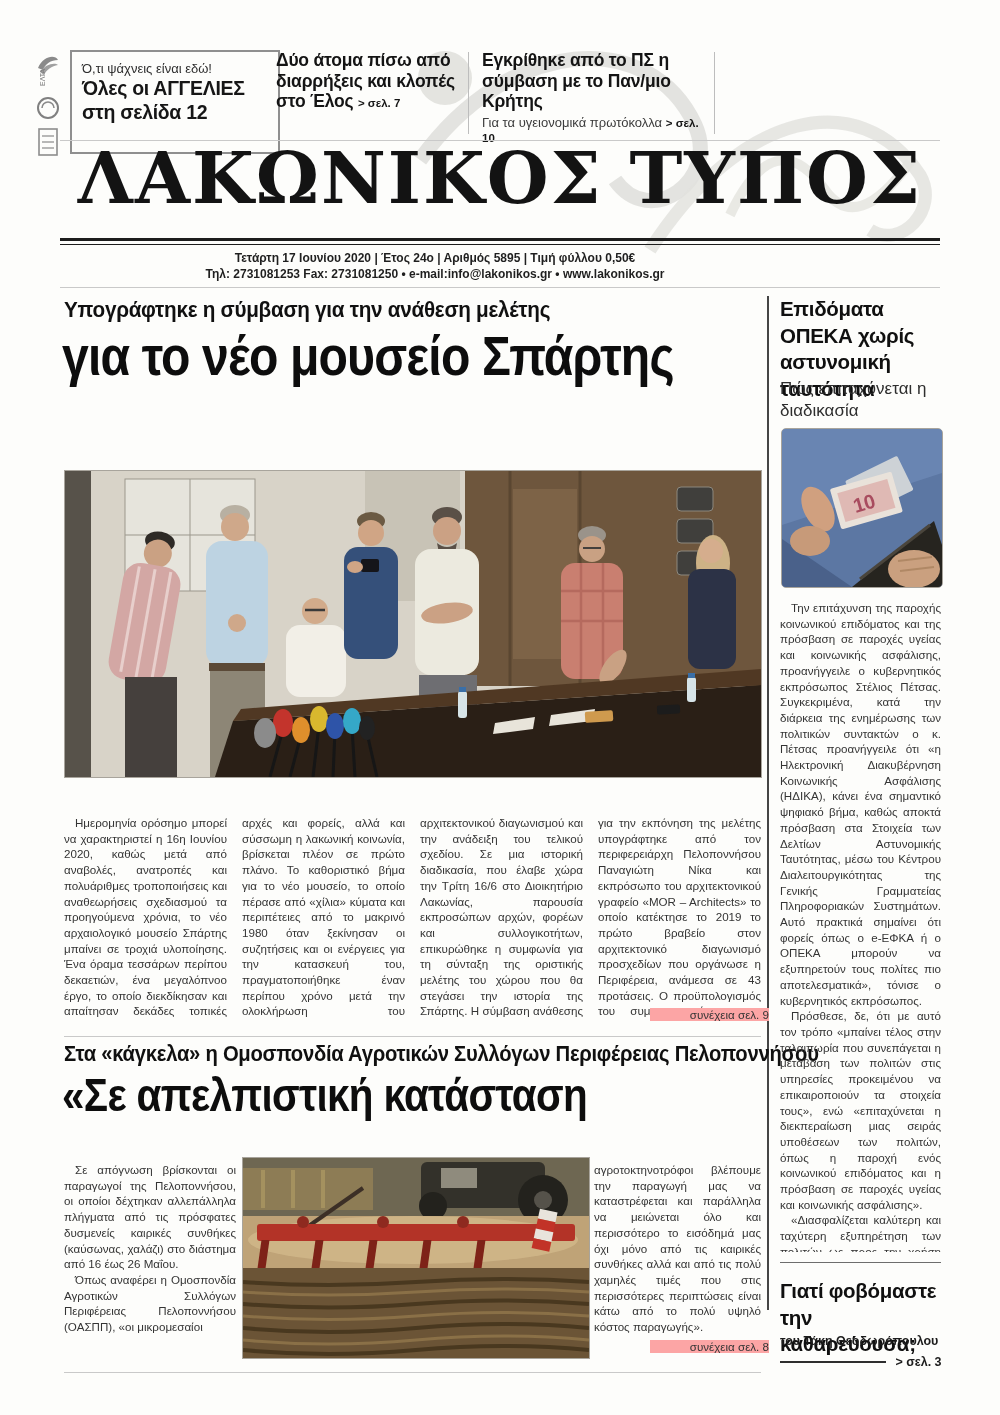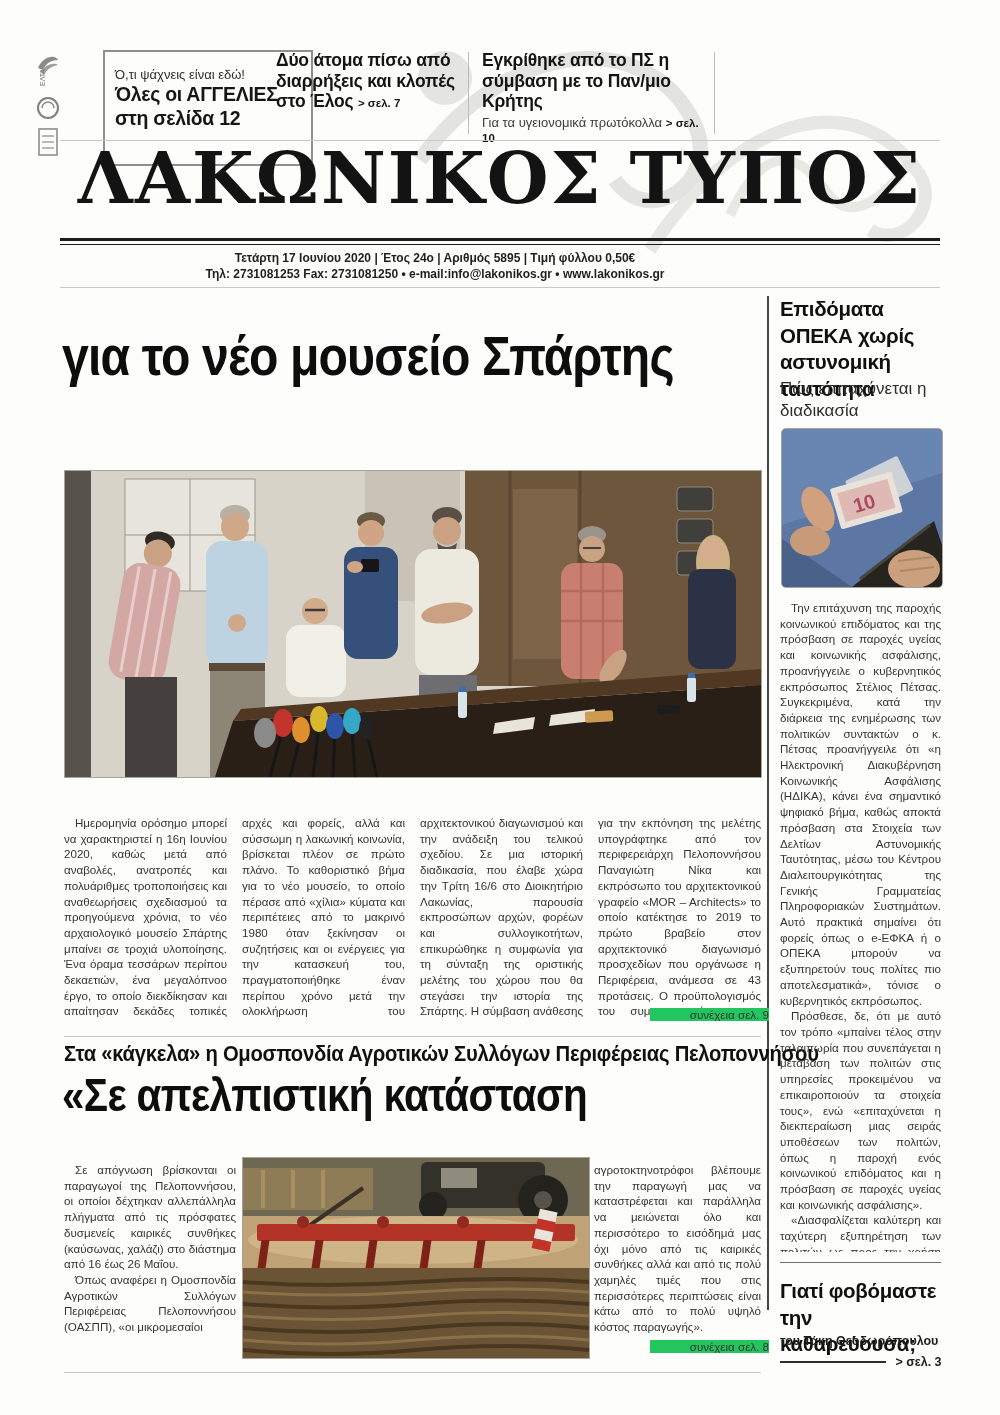--- a/index.html
+++ b/index.html
@@ -4,42 +4,42 @@
 <style>
   html,body{margin:0;padding:0;background:#ffffff;}
   #page{position:relative;width:1000px;height:1415px;background:#fdfdfb;
         font-family:"Liberation Sans",sans-serif;color:#2b2b2b;overflow:hidden;}
   .abs{position:absolute;}
   .cond{display:inline-block;transform-origin:0 0;white-space:nowrap;}
   .rule{background:#1d1d1d;}
   .grayline{background:#c9c9c9;}
   
   .elta-rail{left:33px;top:52px;width:30px;display:flex;flex-direction:column;gap:8px;align-items:center;}
-  .ads-box{left:70px;top:50px;width:186px;height:82px;border:2px solid #8f8f8f;padding:15px 10px;box-sizing:content-box;margin-left:33px;}
+  .ads-box{left:70px;top:50px;width:186px;height:82px;border:2px solid #8f8f8f;padding:9px 10px;box-sizing:content-box;}
   .ads-l1{font-size:13px;color:#2e2e2e;}
   .ads-l2,.ads-l3{font-size:19.5px;font-weight:bold;color:#161616;letter-spacing:-0.3px;line-height:1.25;}
   .promo-title{font-size:17.5px;font-weight:bold;line-height:1.18;color:#141414;letter-spacing:-0.2px;}
   .promo-sub{font-size:13px;color:#3c3c3c;margin-top:3px;}
   .promo-ref{font-size:11.5px;font-weight:bold;color:#141414;}
   .vsep{width:1px;background:#bdbdbd;}
   
   .mast-title{left:0;top:143px;width:1000px;text-align:center;
       font-family:"DejaVu Serif","Liberation Serif",serif;font-weight:bold;
       font-size:71px;letter-spacing:2px;color:#131313;line-height:1;}
   .mast-sub{left:0;top:219px;width:1000px;text-align:center;font-size:15.5px;
       letter-spacing:7px;color:#2c2c2c;}
   .dateline{left:0;width:870px;text-align:center;font-size:12px;font-weight:bold;color:#1f1f1f;}
   
   .kicker{font-size:22.5px;font-weight:bold;color:#101010;letter-spacing:-0.3px;}
   .headline1{font-size:56px;font-weight:bold;color:#0d0d0d;line-height:1.08;letter-spacing:-1px;}
   .headline2{font-size:46px;font-weight:bold;color:#0d0d0d;line-height:1.1;letter-spacing:-0.8px;}
   .subhead{font-size:25px;font-weight:400;color:#262626;letter-spacing:-0.2px;}
   .bodytxt{font-size:11.6px;line-height:15.7px;text-align:justify;color:#343434;}
   .bodytxt p{margin:0;text-indent:11px;}
-  .cont{position:absolute;background:#22c55e;padding-left:8px;font-size:11.6px;color:#343434;}
+  .cont{position:absolute;background:#fca5a5;padding-left:8px;font-size:11.6px;color:#343434;}
   .photo-frame{border:1px solid #a8a49c;background:#ddd;overflow:hidden;}
   
   .sb-head{font-size:20.5px;font-weight:bold;color:#101010;line-height:1.3;letter-spacing:-0.3px;}
   .sb-sub{font-size:17px;color:#2e2e2e;line-height:1.32;}
   .sb-byline{font-size:12.5px;font-weight:bold;color:#1c1c1c;}
   .watermark{pointer-events:none;}
 </style>
 </head>
 <body>
 
@@ -93,20 +93,23 @@
 
   <div class="abs mast-title">ΛΑΚΩΝΙΚΟΣ ΤΥΠΟΣ</div>
   <div class="abs rule" style="left:60px;top:238px;width:880px;height:3px;"></div>
   <div class="abs rule" style="left:60px;top:244px;width:880px;height:1px;"></div>
   <div class="abs dateline" style="top:251px;">Τετάρτη 17 Ιουνίου 2020 | Έτος 24ο | Αριθμός 5895 | Τιμή φύλλου 0,50€</div>
   <div class="abs dateline" style="top:267px;">Τηλ: 2731081253 Fax: 2731081250 • e-mail:info@lakonikos.gr • www.lakonikos.gr</div>
   <div class="abs grayline" style="left:60px;top:287px;width:880px;height:1px;"></div>
 
   <div class="abs" style="left:767px;top:296px;width:2px;height:1014px;background:#454545;"></div>
 
+  <div class="abs" style="left:64px;top:297px;">
+    <span class="cond kicker" style="transform:scaleX(0.92);">Υπογράφτηκε η σύμβαση για την ανάθεση μελέτης</span>
+  </div>
   <div class="abs" style="left:62px;top:326px;">
     <div><span class="cond headline1" style="transform:scaleX(0.86);">για το νέο μουσείο Σπάρτης</span></div>
   </div>
 
   <div class="abs photo-frame" style="left:64px;top:470px;width:696px;height:306px;">
     <svg width="696" height="306" viewBox="0 0 696 306">
       <rect width="696" height="306" fill="#d8d3c8"></rect>
       <rect x="0" y="0" width="26" height="306" fill="#57524a"></rect>
       <rect x="300" y="0" width="95" height="130" fill="#c8c3b6"></rect>
       <rect x="60" y="8" width="130" height="112" fill="#e6e4dc" stroke="#9b978c"></rect>

